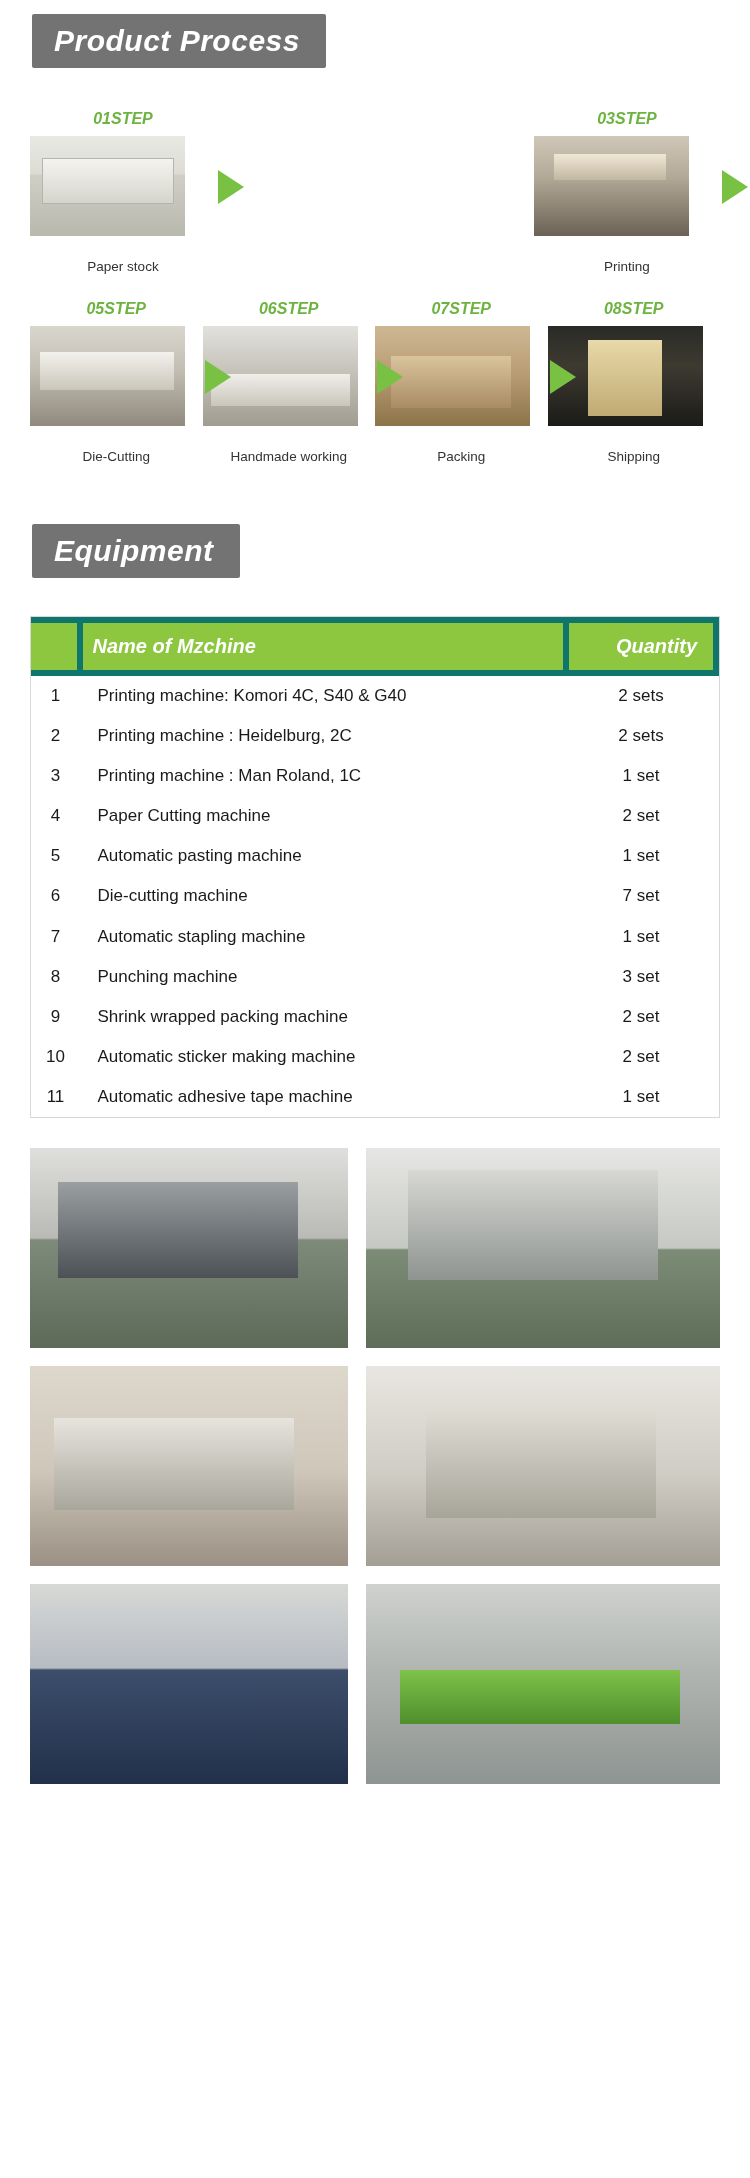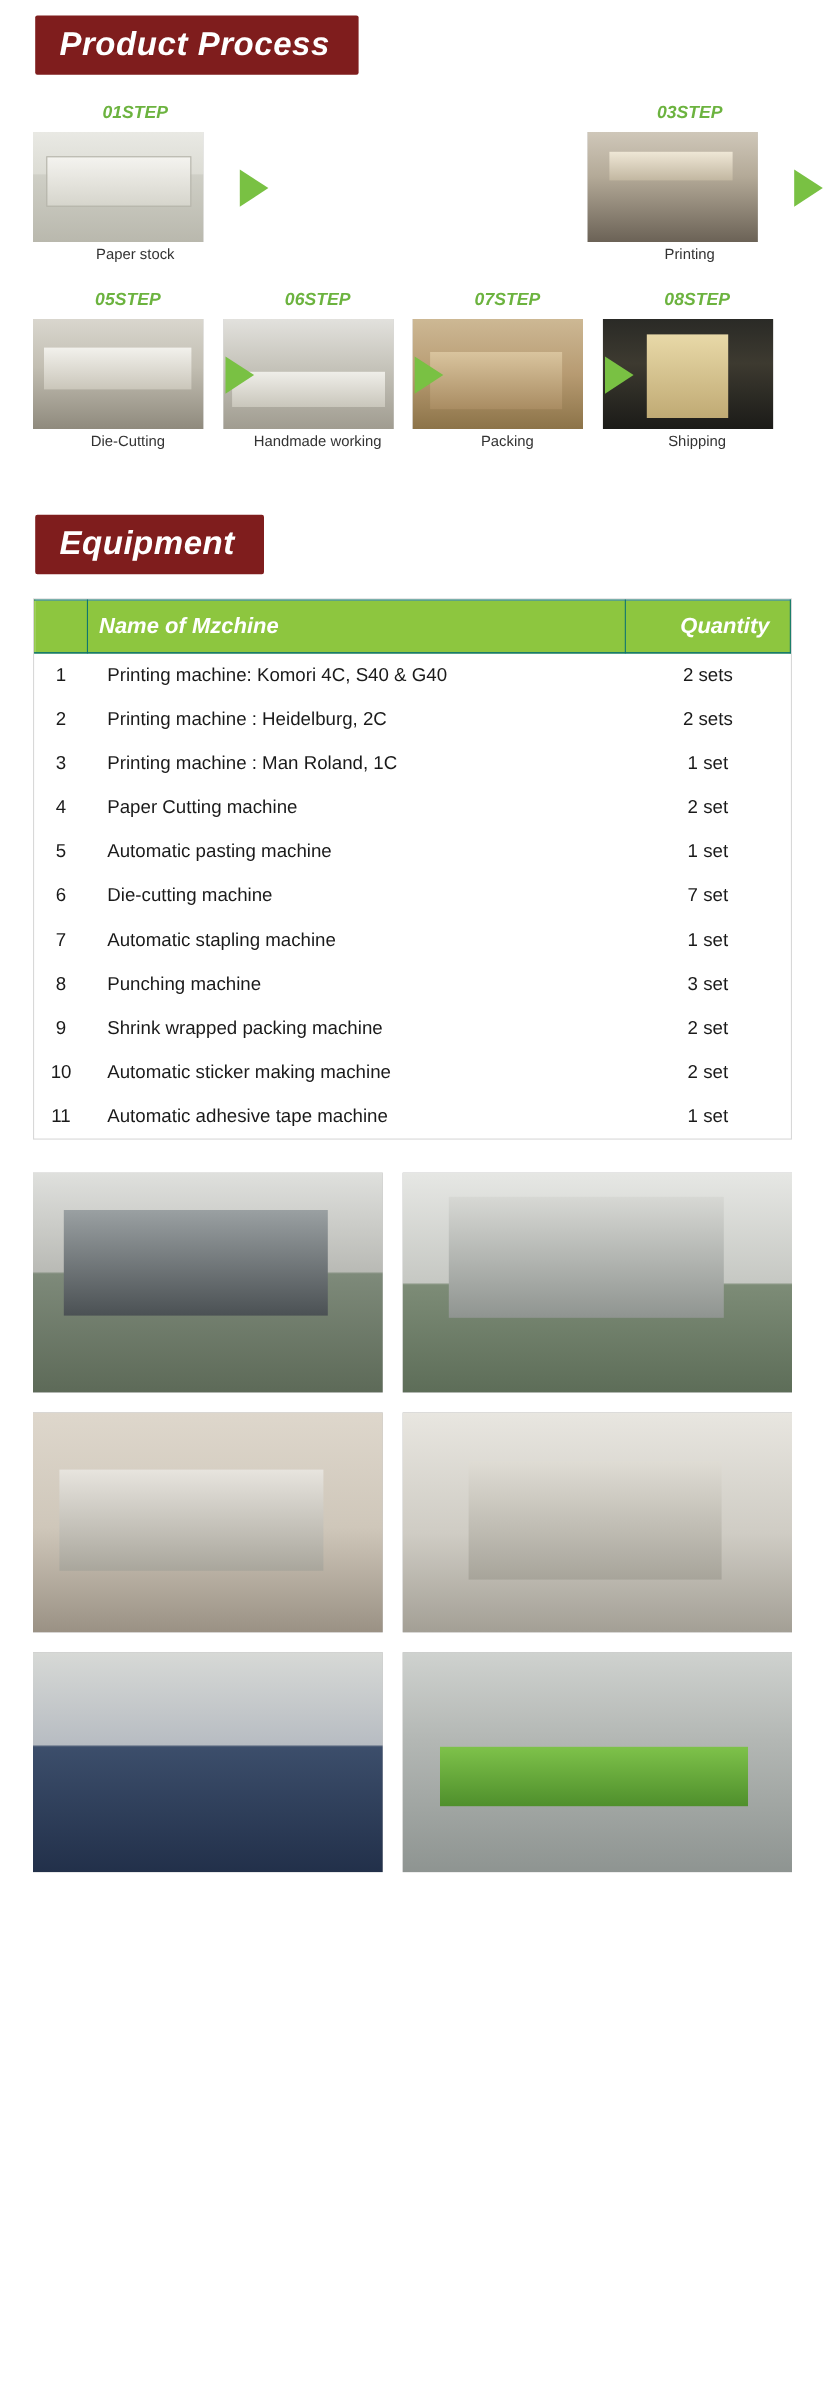--- a/index.html
+++ b/index.html
@@ -15,23 +15,23 @@
     color: #222;
     position: relative;
   }
   .page {
     width: 750px;
     padding: 0 0 40px 0;
   }
 
   
   .section-header {
-    margin: 18px 0 0 32px;
+    margin: 18px 0 16px 32px;
     display: inline-block;
-    background: #7f1d1d;
+    background: #737373;
     padding: 10px 26px 10px 22px;
     border-radius: 2px;
     position: relative;
   }
   .section-header .title {
     font-style: italic;
     font-weight: bold;
     font-size: 30px;
     color: #ffffff;
     letter-spacing: 0.5px;
@@ -69,21 +69,21 @@
     width: 155px;
     height: 100px;
     overflow: hidden;
     position: relative;
     background: #cfcfcf;
   }
   .step-caption {
     text-align: center;
     font-size: 13.5px;
     color: #333;
-    margin-top: 3px;
+    margin-top: 23px;
   }
   
   .arrow {
     position: absolute;
     top: 60px;
     right: -28px;
     width: 0;
     height: 0;
     border-top: 17px solid transparent;
     border-bottom: 17px solid transparent;
@@ -131,21 +131,21 @@
     font-size: 17px;
   }
   table.equip thead th {
     background: #8dc63f;
     color: #ffffff;
     font-style: italic;
     font-weight: bold;
     font-size: 20px;
     padding: 12px 10px;
     text-align: left;
-    border: 1px solid #0f766e;
+    border: 6px solid #0f766e;
   }
   table.equip thead th.col-idx { width: 48px; border-left: 1px solid #8dc63f; }
   table.equip thead th.col-qty { width: 150px; text-align: center; padding-left: 41px; }
   table.equip tbody td {
     padding: 9px 10px;
     vertical-align: top;
     color: #1a1a1a;
     font-size: 17px;
     line-height: 1.3;
   }

